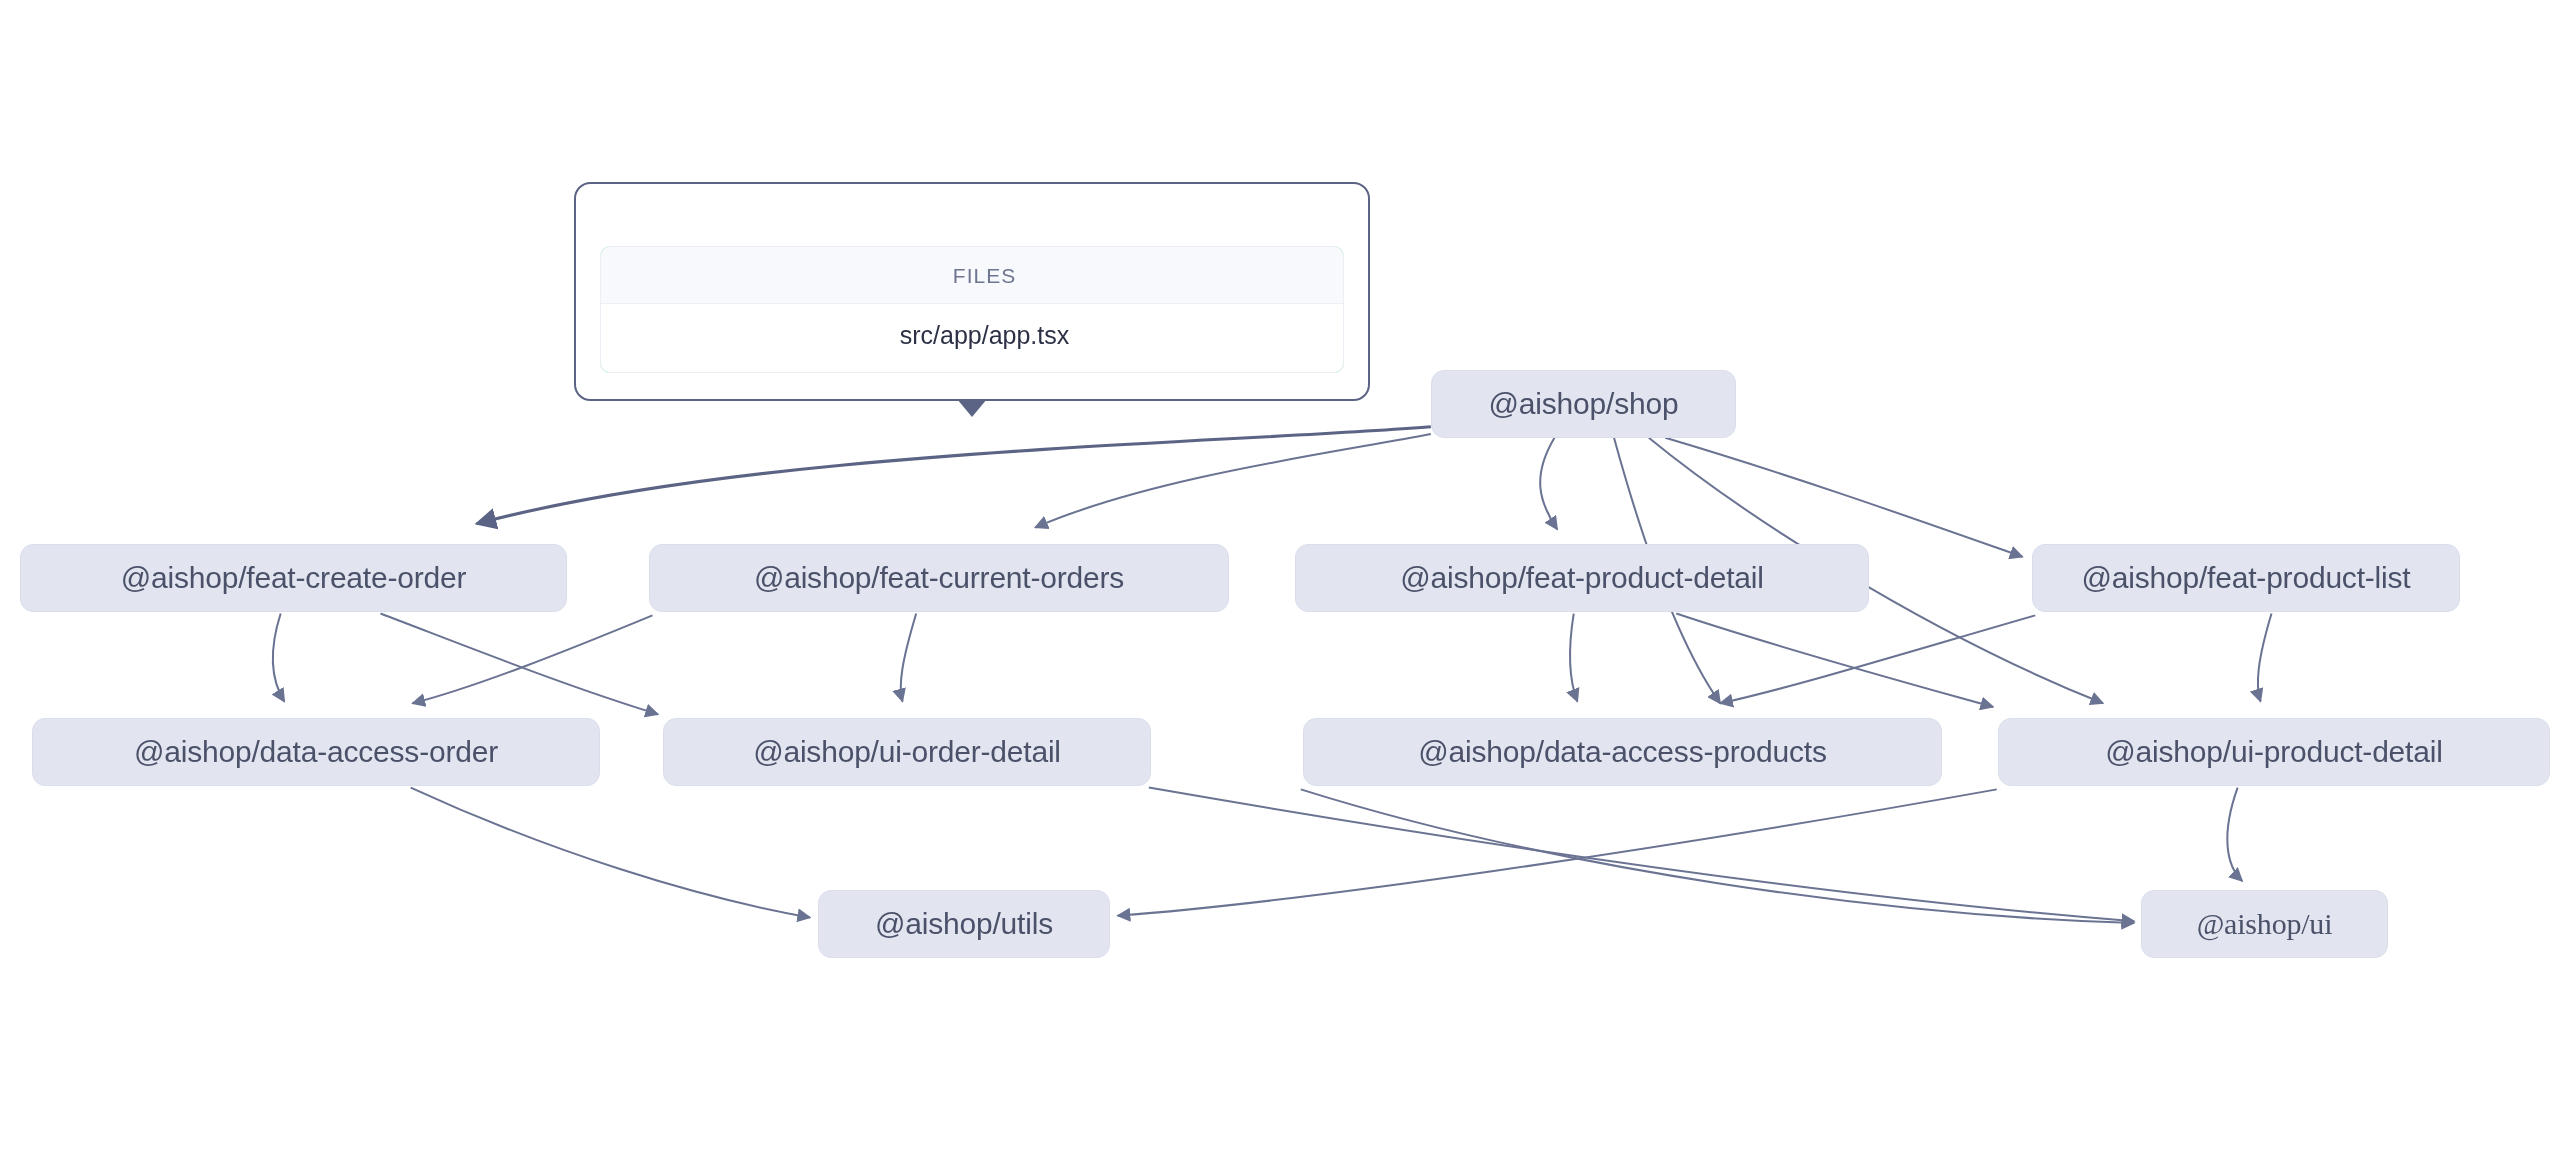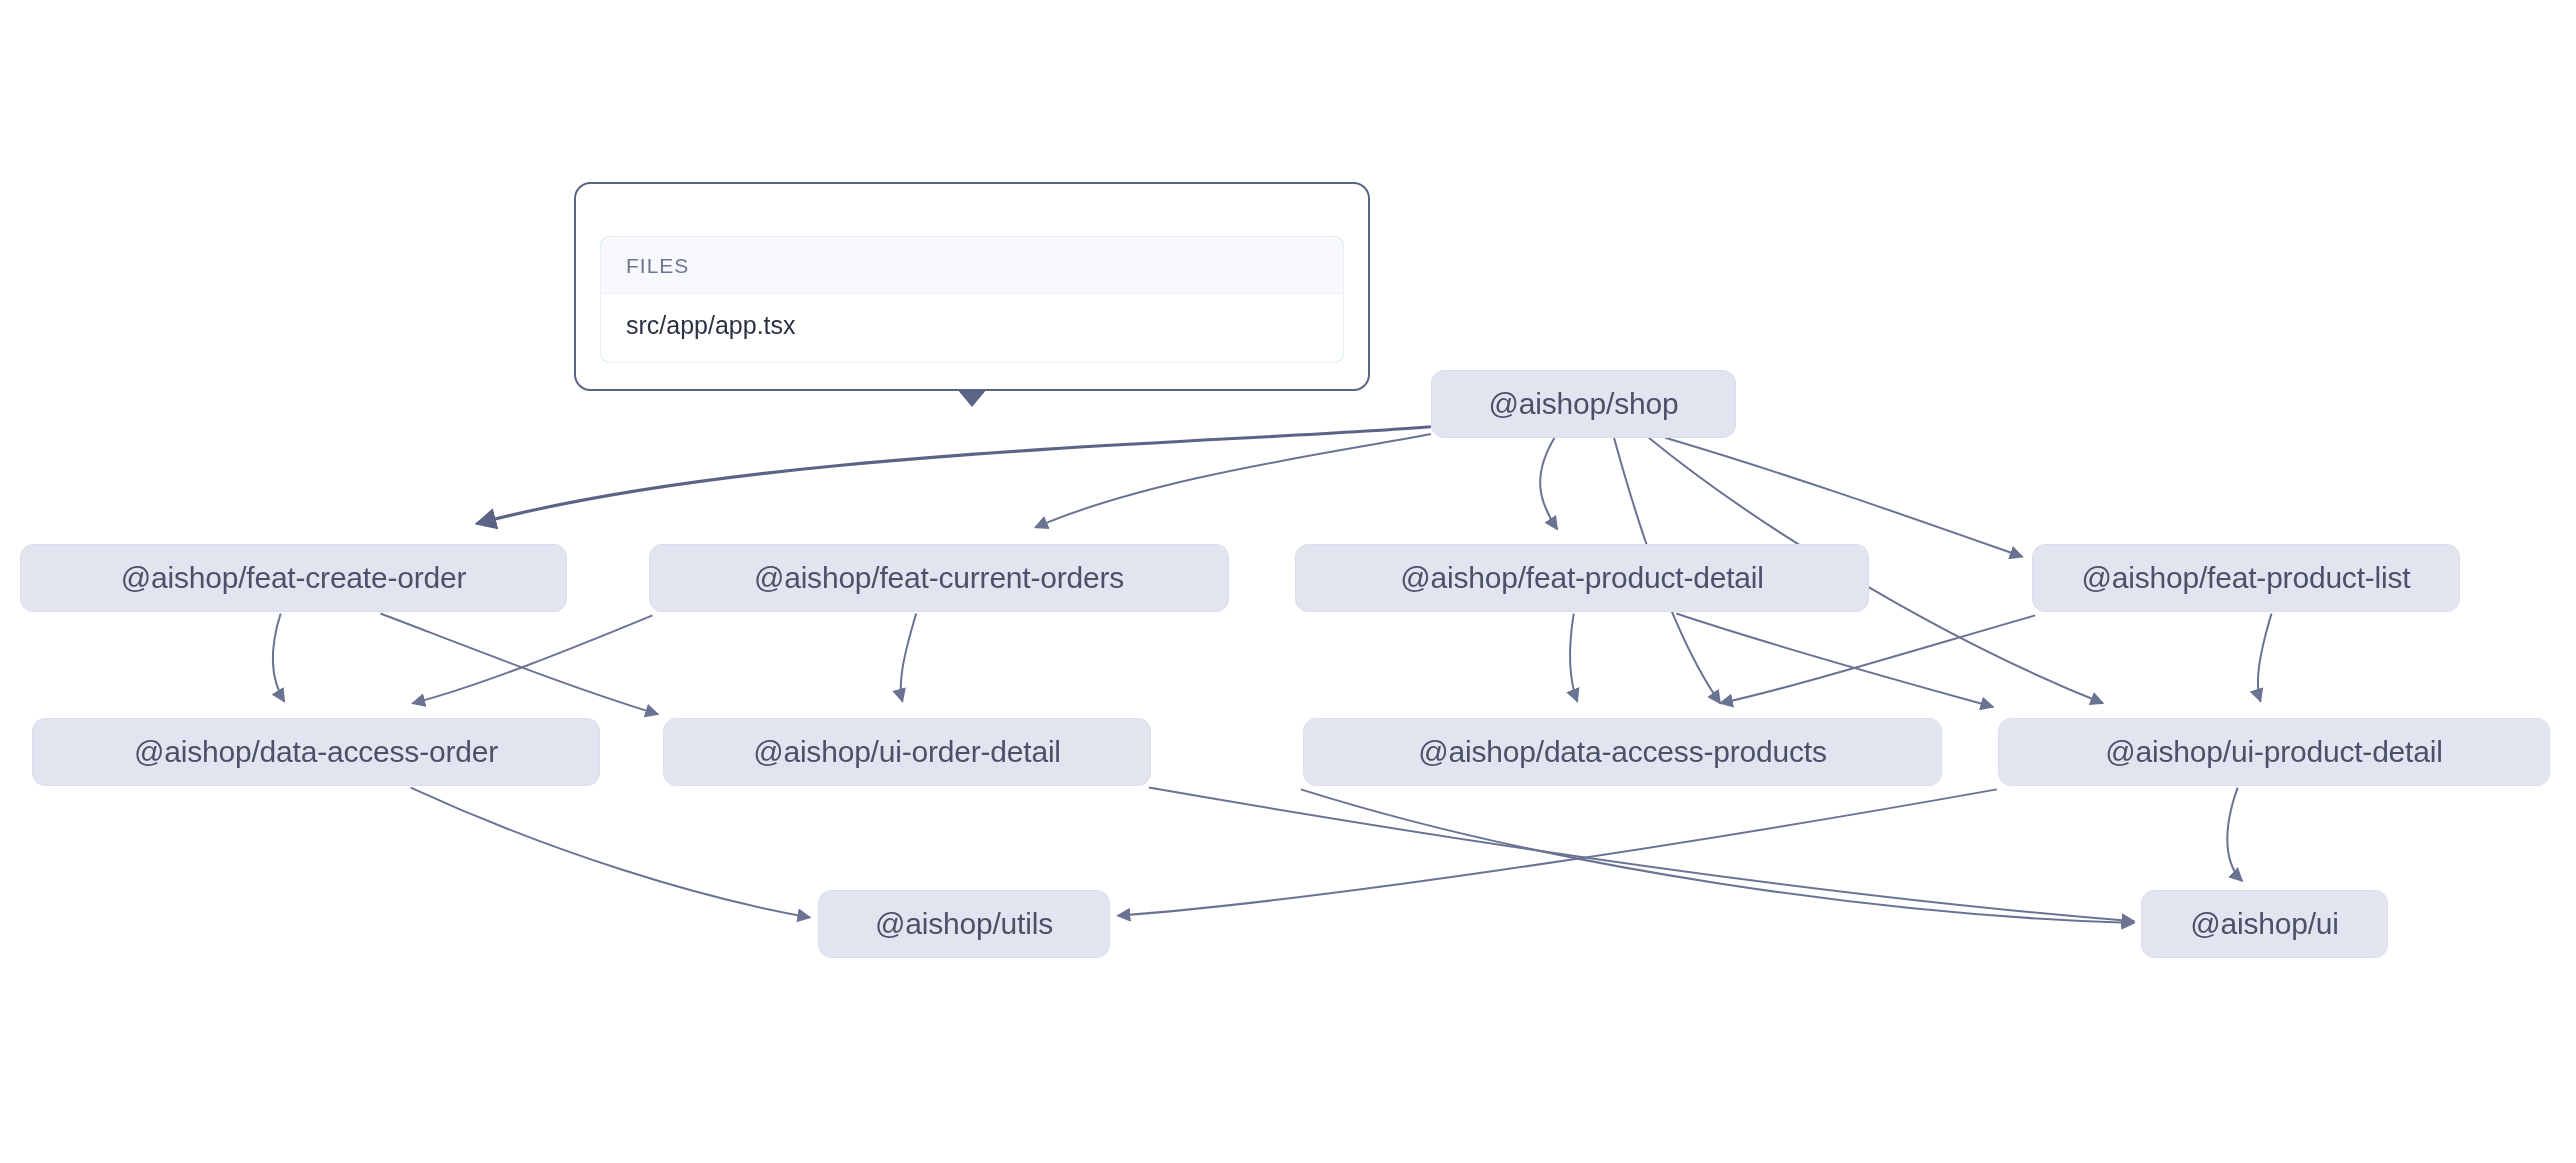--- a/index.html
+++ b/index.html
@@ -85,25 +85,26 @@
 
   .tooltip-title {
     font-family: "DejaVu Sans Mono", monospace;
     font-size: 26.6px;
     color: #3b4258;
     letter-spacing: -0.5px;
     white-space: nowrap;
   }
 
   .tooltip-panel {
-    margin-top: 30px;
+    margin-top: 40px;
     border: 0.9px solid #eceef6;
     border-radius: 9.2px;
     overflow: hidden;
     background: #86efac;
+    text-align: center;
   }
 
   .tooltip-panel-header {
     background: #f8f9fd;
     border-bottom: 0.9px solid #edeff7;
     color: #6e7590;
     font-size: 21px;
     letter-spacing: 1px;
     padding: 16.5px 0 15.6px 25px;
   }
@@ -212,21 +213,21 @@
       </div>
       <div class="graph-node" style="left: 1297px; top: 718px; width: 639px; height: 68px; margin-left: 6px;">
         <span>@aishop/data-access-products</span>
       </div>
       <div class="graph-node" style="left: 1998px; top: 718px; width: 552px; height: 68px;">
         <span>@aishop/ui-product-detail</span>
       </div>
       <div class="graph-node" style="left: 818px; top: 890px; width: 292px; height: 68px;">
         <span>@aishop/utils</span>
       </div>
-      <div class="graph-node" style="left: 2141px; top: 890px; width: 247px; height: 68px;">
+      <div class="graph-node" style="left: 2141px; top: 890px; width: 247px; height: 68px; font-family: Liberation Serif, serif;">
         <span>@aishop/ui</span>
       </div>
     </div>
 
   <div id="edge-tooltip">
     <div class="tooltip-panel">
       <div class="tooltip-panel-header">FILES</div>
       <div class="tooltip-file-row">src/app/app.tsx</div>
     </div>
     <span class="tooltip-caret"></span>

